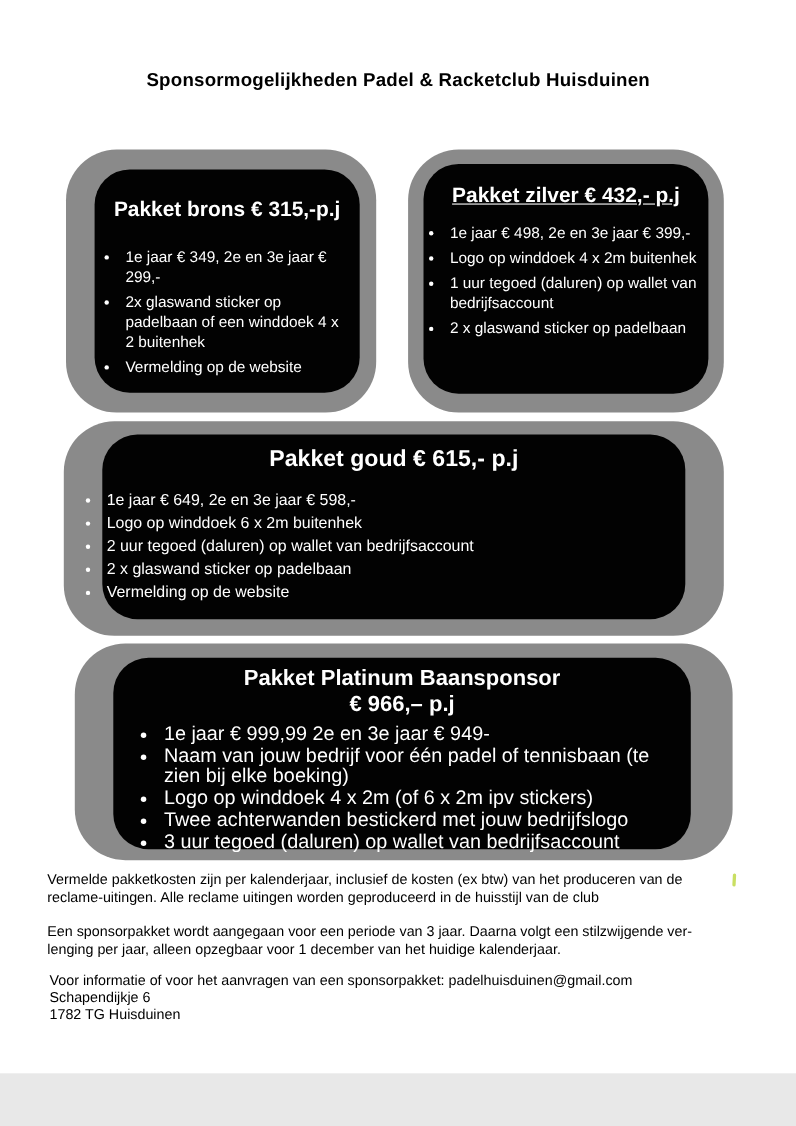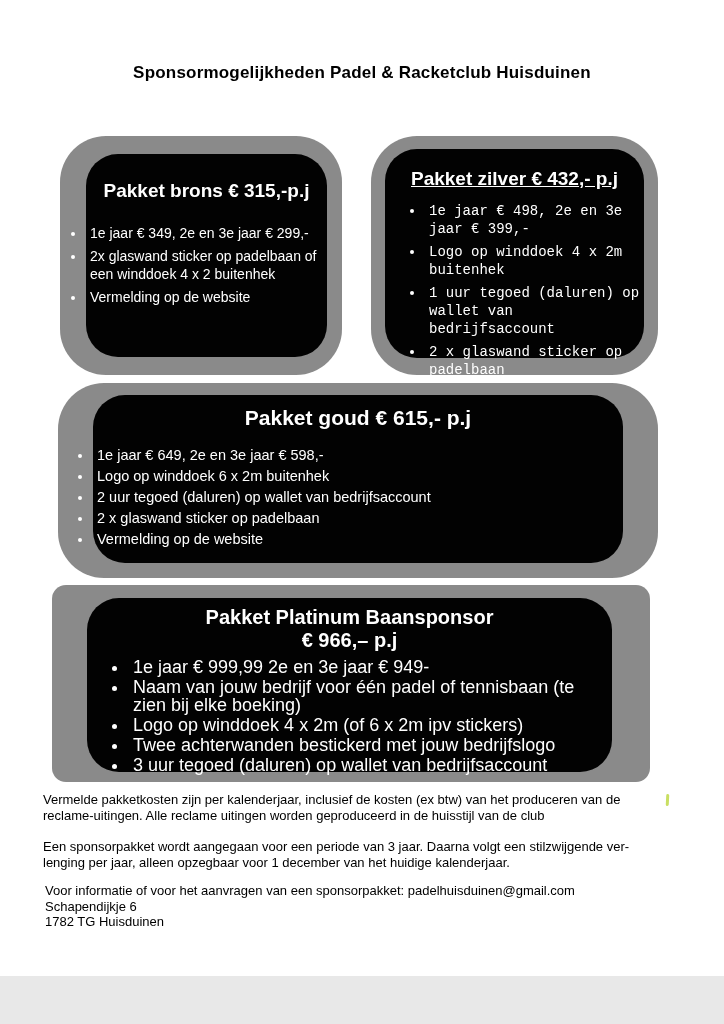--- a/index.html
+++ b/index.html
@@ -46,38 +46,38 @@
     margin: 0;
     padding: 0;
     list-style: disc outside;
     color: var(--color-box-text, #ffffff);
   }
   .pkg-list li { padding-left: 4px; }
 
   .pkg-brons { left: 60px; top: 136px; width: 282px; height: 239px; }
   .pkg-brons .pkg-inner { left: 26px; top: 18px; right: 15px; bottom: 18px; }
   .pkg-brons .pkg-title { margin-top: 26px; font-size: 19px; }
-  .pkg-brons .pkg-list { margin-top: 22px; padding-right: 8px;
+  .pkg-brons .pkg-list { margin-top: 22px; padding-left: 24px; padding-right: 8px;
                          font-size: 14px; line-height: 18px; }
   .pkg-brons li { margin-bottom: 5px; }
 
   .pkg-zilver { left: 371px; top: 136px; width: 287px; height: 239px; }
   .pkg-zilver .pkg-inner { left: 14px; top: 13px; right: 14px; bottom: 17px; }
   .pkg-zilver .pkg-title { margin-top: 19px; font-size: 19px; text-decoration: underline; }
-  .pkg-zilver .pkg-list { margin-top: 12px; padding-left: 40px; padding-right: 4px;
-                          font-size: 14px; line-height: 18px; font-family: Liberation Mono, monospace; }
+  .pkg-zilver .pkg-list { margin-top: 12px; padding-left: 20px; padding-right: 4px;
+                          font-size: 14px; line-height: 18px; }
   .pkg-zilver li { margin-bottom: 5px; }
 
   .pkg-goud { left: 58px; top: 383px; width: 600px; height: 195px; }
   .pkg-goud .pkg-inner { left: 35px; top: 12px; right: 35px; bottom: 15px; }
   .pkg-goud .pkg-title { margin-top: 11px; font-size: 21px; }
   .pkg-goud .pkg-list { margin-top: 15px; padding-right: 10px;
                         font-size: 14.5px; line-height: 21px; }
 
-  .pkg-platinum { left: 52px; top: 585px; width: 598px; height: 197px; border-radius: 14px; }
+  .pkg-platinum { left: 68px; top: 585px; width: 598px; height: 197px; }
   .pkg-platinum .pkg-inner { left: 35px; top: 13px; right: 38px; bottom: 10px; }
   .pkg-platinum .pkg-title { margin-top: 8px; font-size: 20px; line-height: 1.17; }
   .pkg-platinum .pkg-list { margin-top: 5px; padding-left: 42px; padding-right: 6px;
                             font-size: 18px; line-height: 18px; }
   .pkg-platinum li { margin-bottom: 2px; }
 
   
   .footer {
     position: absolute;
     left: 43px;

